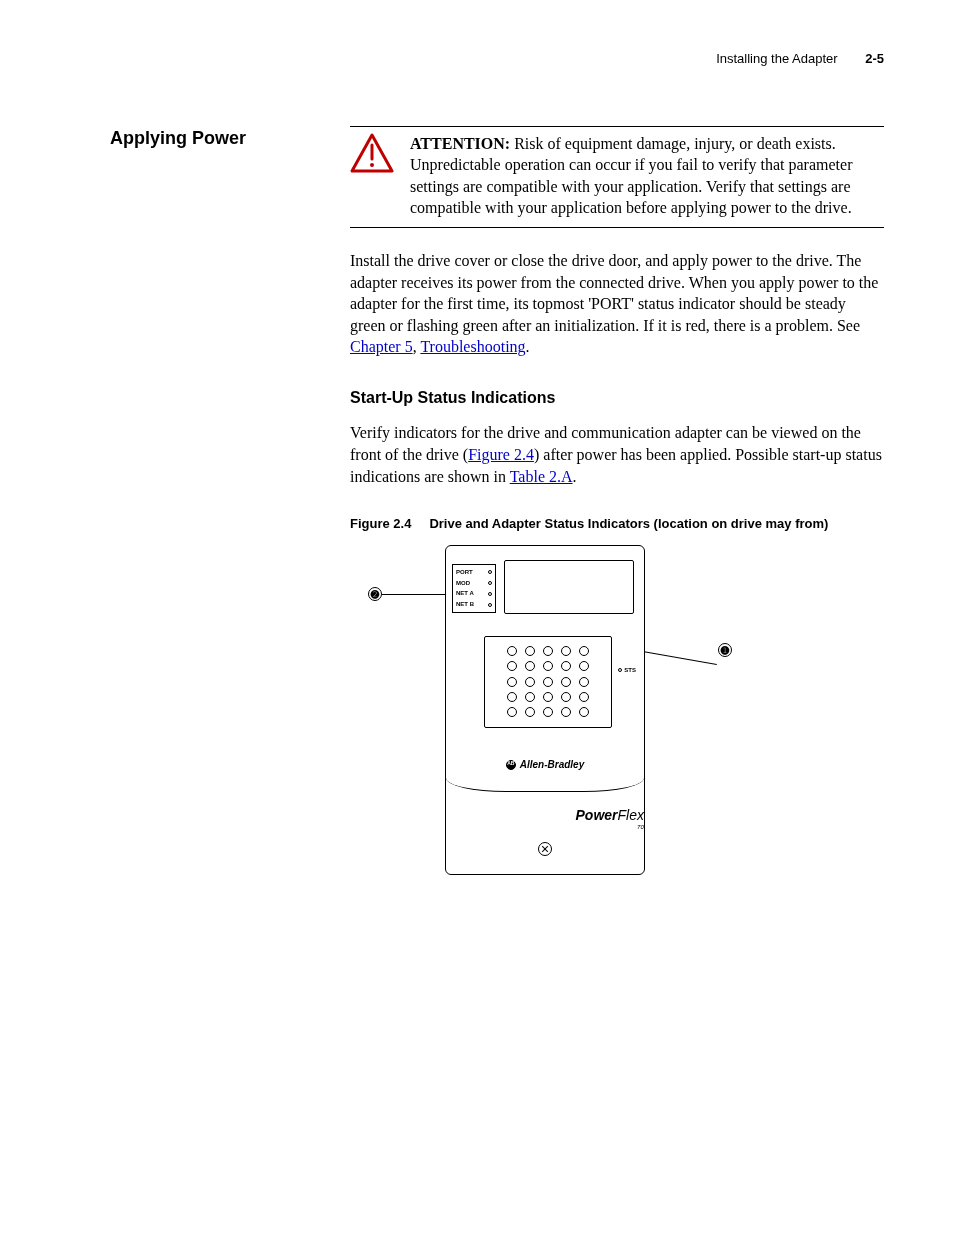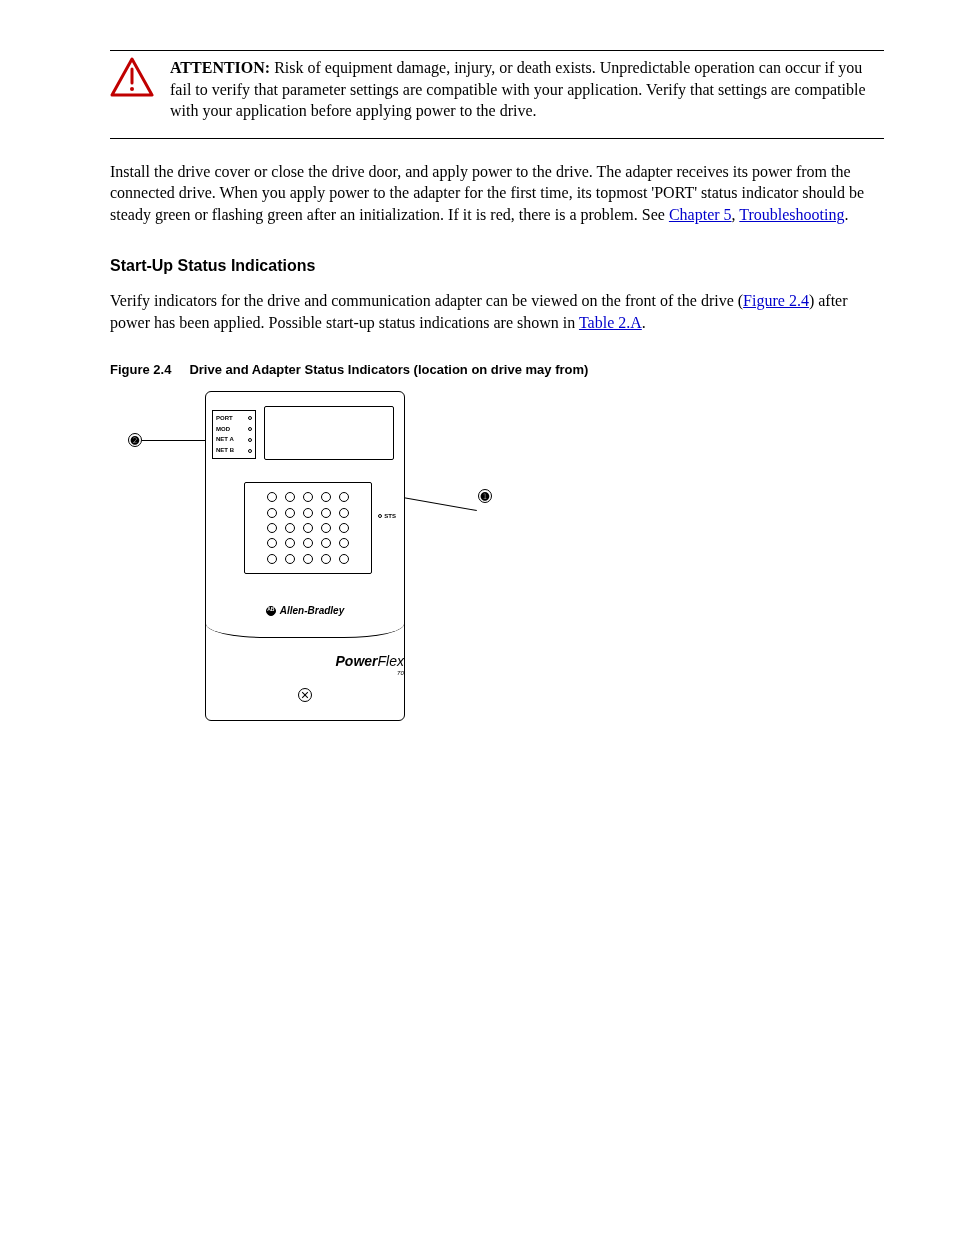--- a/index.html
+++ b/index.html
@@ -32,21 +32,21 @@
     flex: 0 0 240px;
     font-family: Arial, Helvetica, sans-serif;
     font-weight: bold;
     font-size: 18px;
   }
   .main-col { flex: 1; }
   .attention-box {
     border-top: 1px solid #000;
     border-bottom: 1px solid #000;
     display: flex;
-    padding: 6px 0 16px 0;
+    padding: 6px 0 8px 0;
     gap: 16px;
     margin-bottom: 22px;
   }
   .attention-icon svg { display:block; }
   .attention-text { font-size: 16px; line-height: 1.35; }
   .attention-text .lead { font-weight: bold; }
   .body-para { font-size: 16px; line-height: 1.35; margin-bottom: 28px; }
   a.link { color: #0000cc; text-decoration: underline; }
   .sub-heading {
     font-family: Arial, Helvetica, sans-serif;
@@ -163,22 +163,27 @@
     font-family: Arial, Helvetica, sans-serif;
     font-size:10px; text-align:right; line-height:1.35;
   }
   .footer .line1{ font-style:italic; }
 </style>
 </head>
 <body>
 
 <div class="page">
 
+  <div class="header">
+    <span>Installing the Adapter</span>
+    <span class="pg">2-5</span>
+  </div>
 
   <div class="row">
+    <div class="left-col">Applying Power</div>
     <div class="main-col">
 
       <div class="attention-box">
         <div class="attention-icon">
           <svg width="44" height="40" viewBox="0 0 44 40">
             <polygon points="22,2 42,38 2,38" fill="none" stroke="#c00000" stroke-width="3" stroke-linejoin="round"></polygon>
             <line x1="22" y1="12" x2="22" y2="26" stroke="#c00000" stroke-width="3" stroke-linecap="round"></line>
             <circle cx="22" cy="32" r="2" fill="#c00000"></circle>
           </svg>
         </div>

